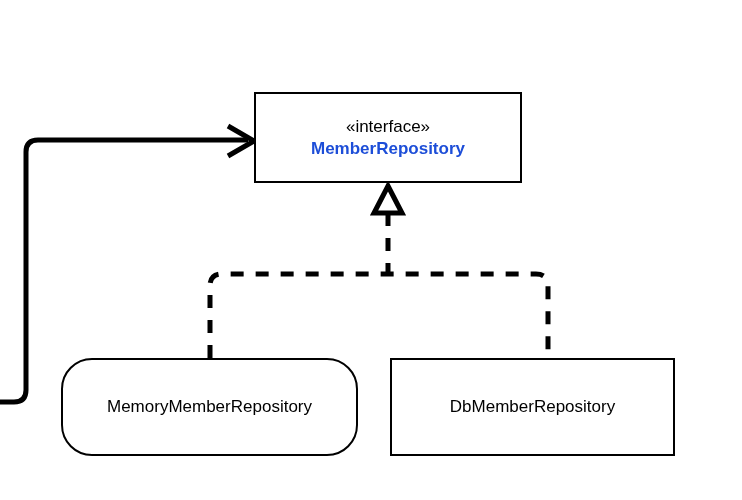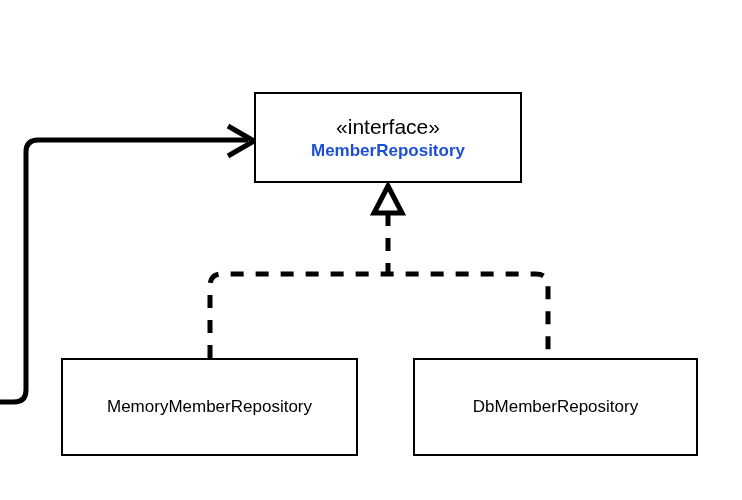--- a/index.html
+++ b/index.html
@@ -28,21 +28,21 @@
     position: absolute;
     box-sizing: border-box;
     background: #ffffff;
     border: 2px solid #000000;
     display: flex;
     flex-direction: column;
     align-items: center;
     justify-content: center;
   }
   .uml-stereotype {
-    font-size: 21px;
+    font-size: 17px;
     font-weight: normal;
     color: #000000;
     line-height: 1.25;
     white-space: nowrap;
   }
   .uml-name {
     font-size: 17px;
     font-weight: bold;
     color: #1d4ed8;
     line-height: 1.25;
@@ -59,23 +59,24 @@
     left: 254px;
     top: 92px;
     width: 268px;
     height: 91px;
   }
   #memory-box {
     left: 61px;
     top: 358px;
     width: 297px;
     height: 98px;
+    border-radius: 31px;
   }
   #db-box {
-    left: 413px;
+    left: 390px;
     top: 358px;
     width: 285px;
     height: 98px;
   }
 </style>
 </head>
 <body>
 
 <div id="diagram-canvas">
 

